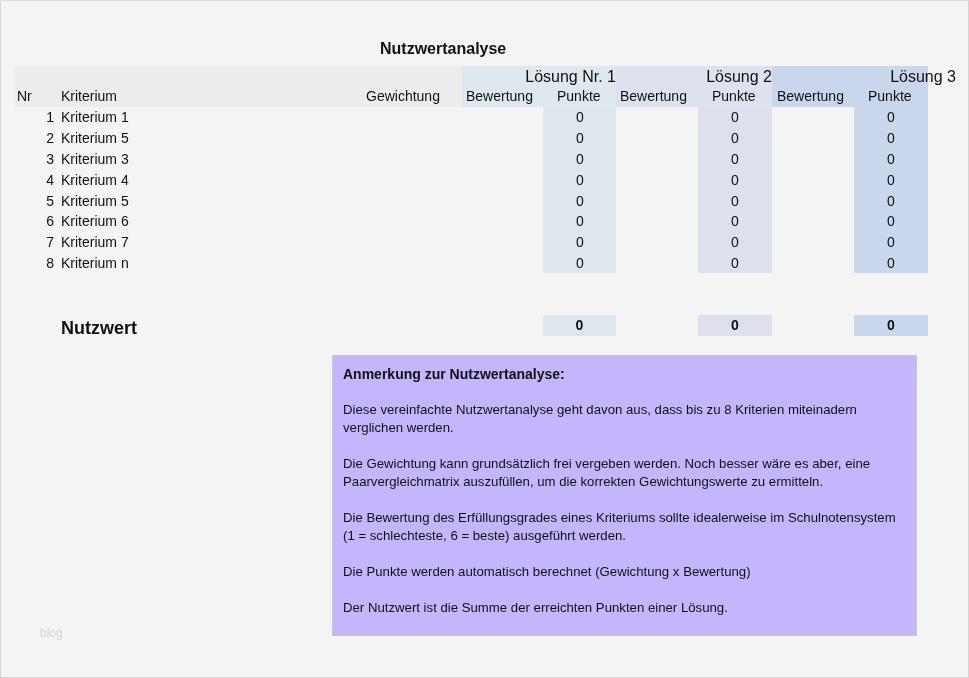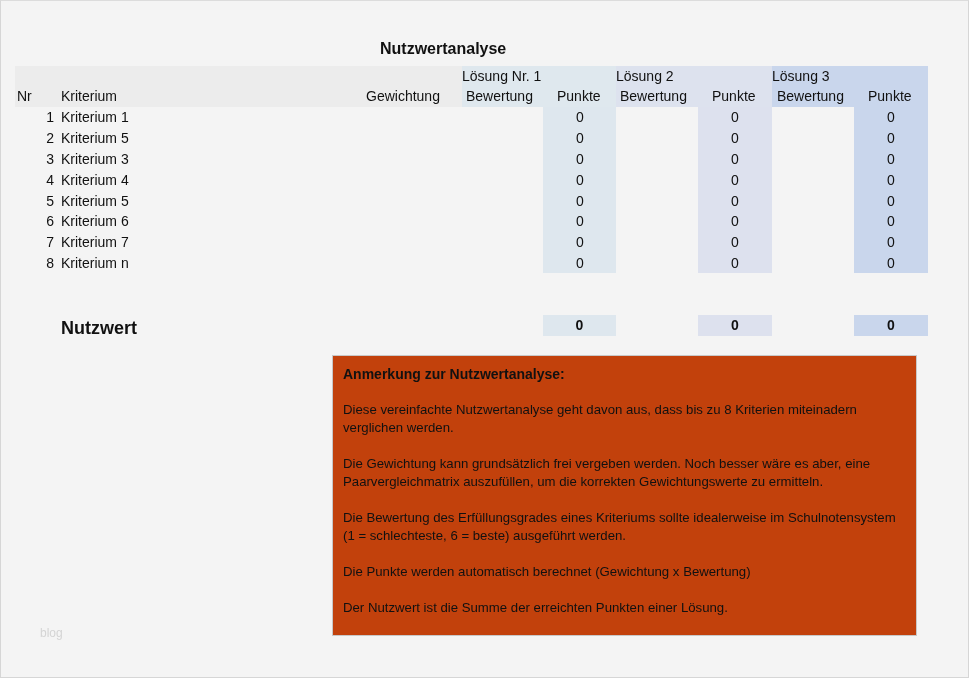--- a/index.html
+++ b/index.html
@@ -19,38 +19,38 @@
     text-align: left; font-weight: bold; font-size: 16px;
   }
   .hdr-band {
     position: absolute; left: 15px; top: 66px; width: 447px; height: 41px;
     background: #ececec;
   }
   .sol-band { position: absolute; top: 66px; height: 41px; }
   .sol1 { left: 462px; width: 154px; background: #dfe8ee; }
   .sol2 { left: 616px; width: 156px; background: #dde2ee; }
   .sol3 { left: 772px; width: 156px; background: #c9d6ec; }
-  .sol-title { position: absolute; top: 68px; font-size: 14px; text-align: left; }
+  .sol-title { position: absolute; top: 68px; font-size: 16px; text-align: right; }
   .col-h { position: absolute; top: 88px; font-size: 14px; }
   .pk-col { position: absolute; top: 107px; height: 166px; }
   .pk1 { left: 543px; width: 73px; background: #dee7ee; }
   .pk2 { left: 698px; width: 74px; background: #dde1ee; }
   .pk3 { left: 854px; width: 74px; background: #c9d6ec; }
   .row { position: absolute; left: 0; height: 21px; width: 969px; font-size: 14px; }
   .row .nr { position: absolute; left: 30px; width: 24px; text-align: right; }
   .row .krit { position: absolute; left: 61px; }
   .row .pk { position: absolute; text-align: center; width: 74px; }
   .nutz-label { position: absolute; left: 61px; top: 318px; font-size: 18px; font-weight: bold; }
   .nutz-cell { position: absolute; top: 315px; height: 21px; font-size: 14px; font-weight: bold; text-align: center; line-height: 21px; }
   .n1 { left: 543px; width: 73px; background: #dee7ee; }
   .n2 { left: 698px; width: 74px; background: #dde1ee; }
   .n3 { left: 854px; width: 74px; background: #c9d6ec; }
   .note {
     position: absolute; left: 332px; top: 355px; width: 585px; height: 281px;
-    border: 1px solid #c8c8c8; background: #c2410c;
+    border: 1px solid #c8c8c8; background: #c4b5fd;
     box-sizing: border-box; padding: 9px 10px;
     font-size: 13.2px; line-height: 18px;
   }
   .note .nt { font-weight: bold; font-size: 14px; margin-bottom: 18px; }
   .note p { margin: 12px 0 18px 0; }
   .note p.last { margin: 0; }
   .watermark { position: absolute; left: 40px; top: 626px; font-size: 12px; color: #d4d4d4; }
 </style>
 </head>
 <body>

